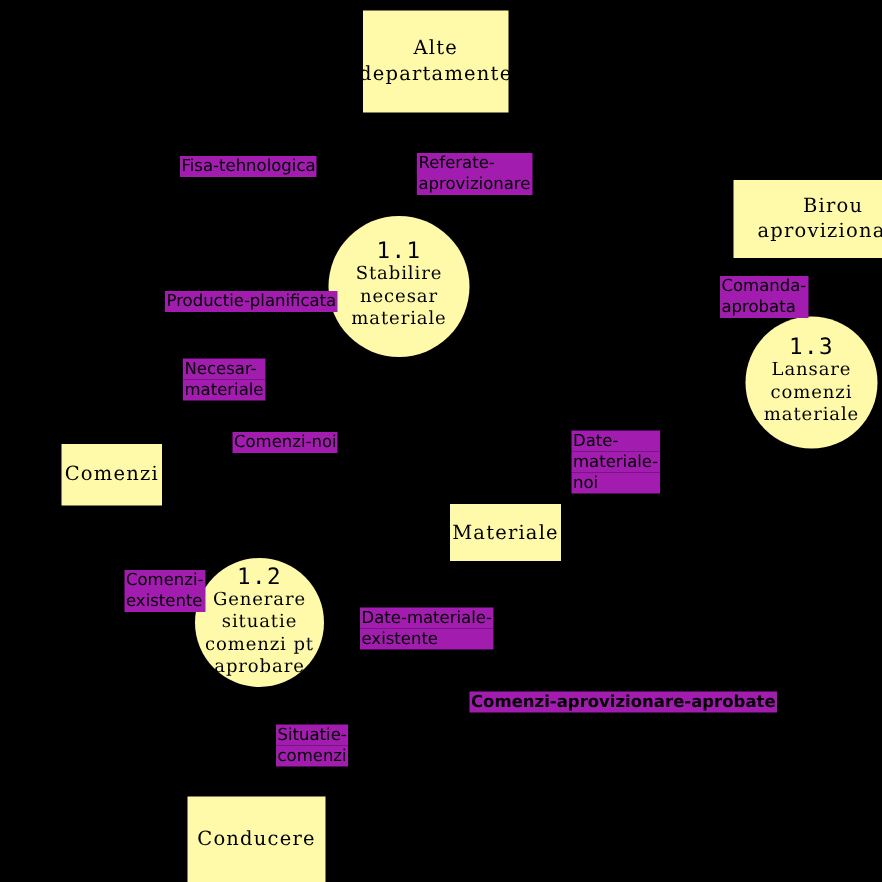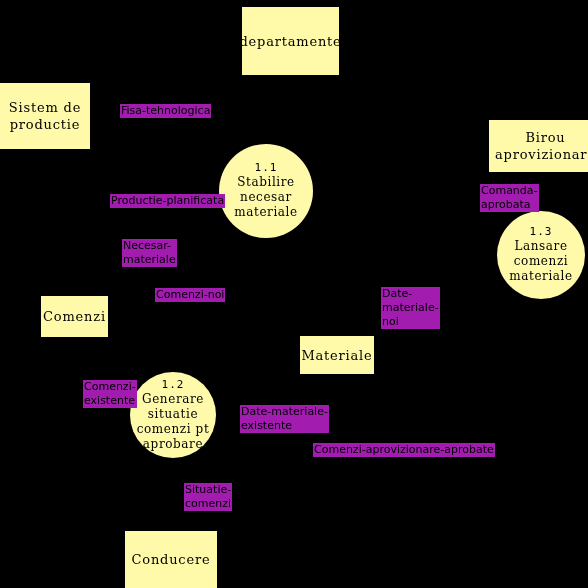--- a/index.html
+++ b/index.html
@@ -45,21 +45,21 @@
     justify-content: center;
     text-align: center;
     font-family: "DejaVu Serif", serif;
     font-size: 12px;
     line-height: 15px;
     letter-spacing: 0.6px;
     box-sizing: border-box;
   }
   .process .pnum {
     font-family: "DejaVu Sans Mono", monospace;
-    font-size: 11px;
+    font-size: 15px;
     letter-spacing: 1px;
     line-height: 11px;
     margin-bottom: 2px;
   }
   .process .ptext {
     white-space: nowrap;
   }
 
   
   .flow {
@@ -79,32 +79,27 @@
     display: block;
   }
 </style>
 </head>
 <body>
 
 <div id="canvas">
 
   <div class="entity" style="left:242px; top:7px; width:97px; height:68px;">
     <div>
+      <div>Alte</div>
       <div>departamente</div>
     </div>
   </div>
 
-  <div class="entity" style="left:0px; top:83px; width:90px; height:66px;">
-    <div>
-      <div>Sistem de</div>
-      <div>productie</div>
-    </div>
-  </div>
 
-  <div class="entity" style="left:489px; top:120px; width:99px; height:52px; justify-content:flex-start; padding-left:6px;">
+  <div class="entity" style="left:489px; top:120px; width:99px; height:52px; justify-content:flex-start; padding-left:16px;">
     <div style="width:110px; text-align:center;">
       <div>Birou</div>
       <div>aprovizionare</div>
     </div>
   </div>
 
   <div class="entity" style="left:41px; top:296px; width:67px; height:41px;">
     <div>
       <div>Comenzi</div>
     </div>
@@ -141,20 +136,24 @@
     <div class="pnum">1.3</div>
     <div class="ptext">Lansare</div>
     <div class="ptext">comenzi</div>
     <div class="ptext">materiale</div>
   </div>
 
   <div class="flow" style="left:120px; top:104px;">
     <span class="ln">Fisa-tehnologica</span>
   </div>
 
+  <div class="flow" style="left:278px; top:102px;">
+    <span class="ln">Referate-</span>
+    <span class="ln">aprovizionare</span>
+  </div>
 
   <div class="flow" style="left:85px; top:194px;padding-left:25px;">
     <span class="ln">Productie-planificata</span>
   </div>
 
   <div class="flow" style="left:122px; top:239px;">
     <span class="ln">Necesar-</span>
     <span class="ln">materiale</span>
   </div>
 
@@ -176,21 +175,21 @@
   <div class="flow" style="left:58px; top:380px;padding-left:25px;">
     <span class="ln">Comenzi-</span>
     <span class="ln">existente</span>
   </div>
 
   <div class="flow" style="left:240px; top:405px;">
     <span class="ln">Date-materiale-</span>
     <span class="ln">existente</span>
   </div>
 
-  <div class="flow" style="left:313px; top:443px;">
+  <div class="flow" style="left:313px; top:461px;font-weight:bold;">
     <span class="ln">Comenzi-aprovizionare-aprobate</span>
   </div>
 
   <div class="flow" style="left:184px; top:483px;">
     <span class="ln">Situatie-</span>
     <span class="ln">comenzi</span>
   </div>
 
 </div>
 

